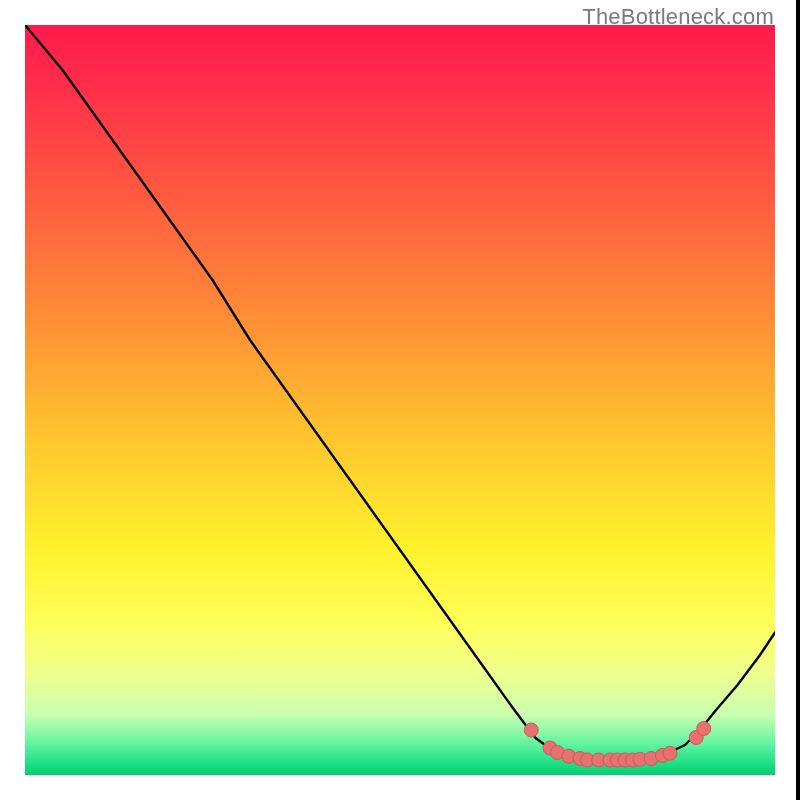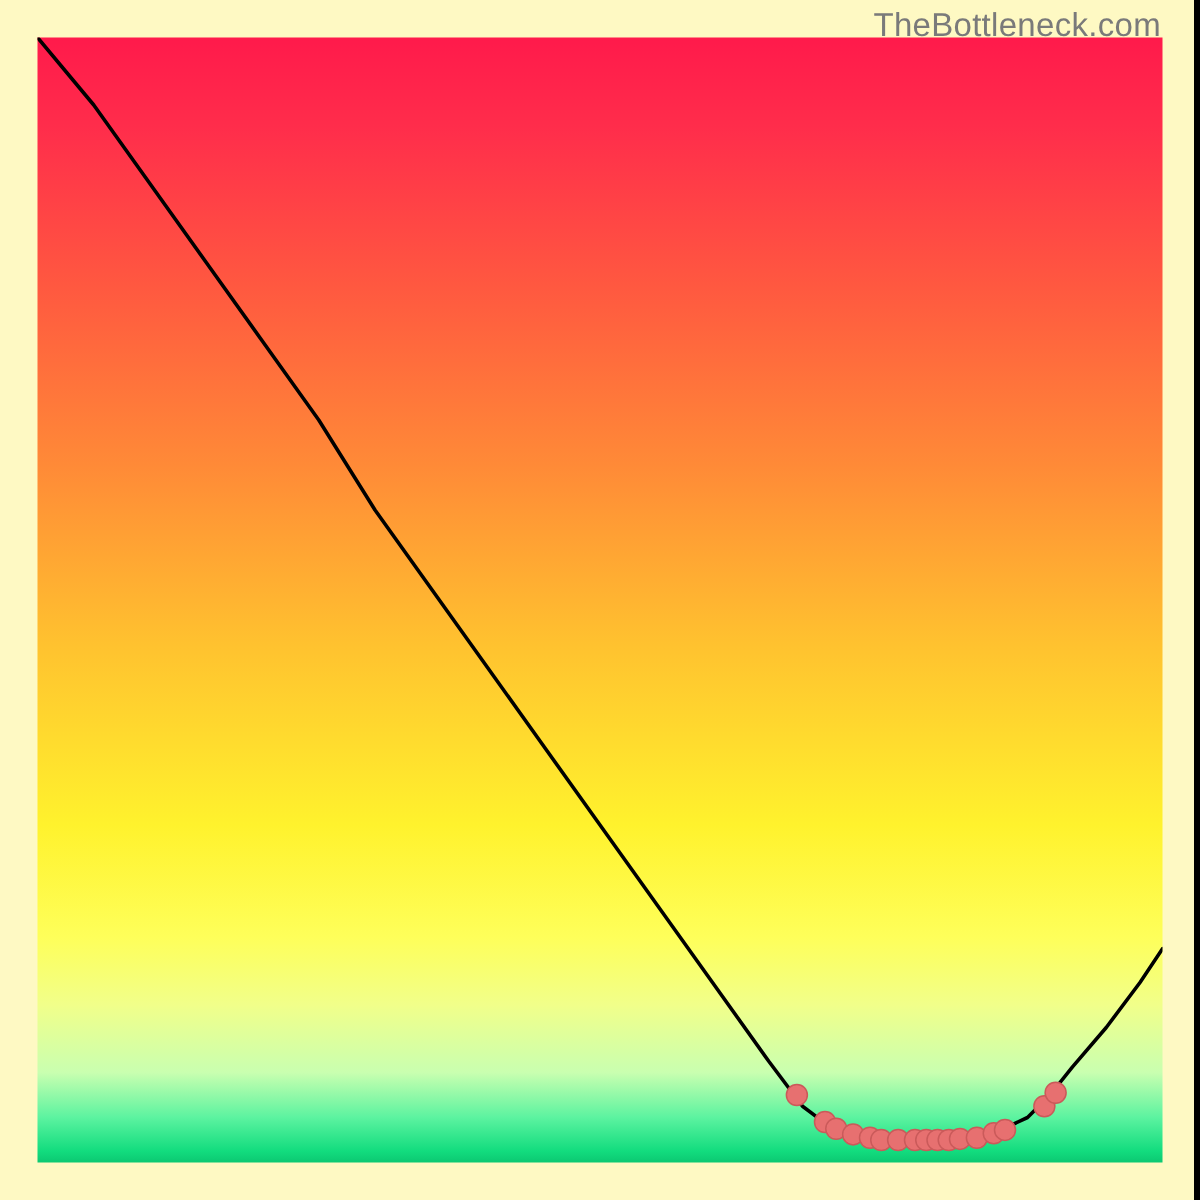--- a/index.html
+++ b/index.html
@@ -10,21 +10,21 @@
     background: #000;
     overflow: hidden;
     font-family: Arial, Helvetica, sans-serif;
   }
   .frame {
     position: absolute;
     top: 0;
     left: 0;
     width: 796px;
     height: 800px;
-    background: #fef9c3;
+    background: #ffffff;
   }
   .plot {
     position: absolute;
     top: 25px;
     left: 25px;
     width: 750px;
     height: 750px;
     background: linear-gradient(
       to bottom,
       #ff1a4b 0%,

